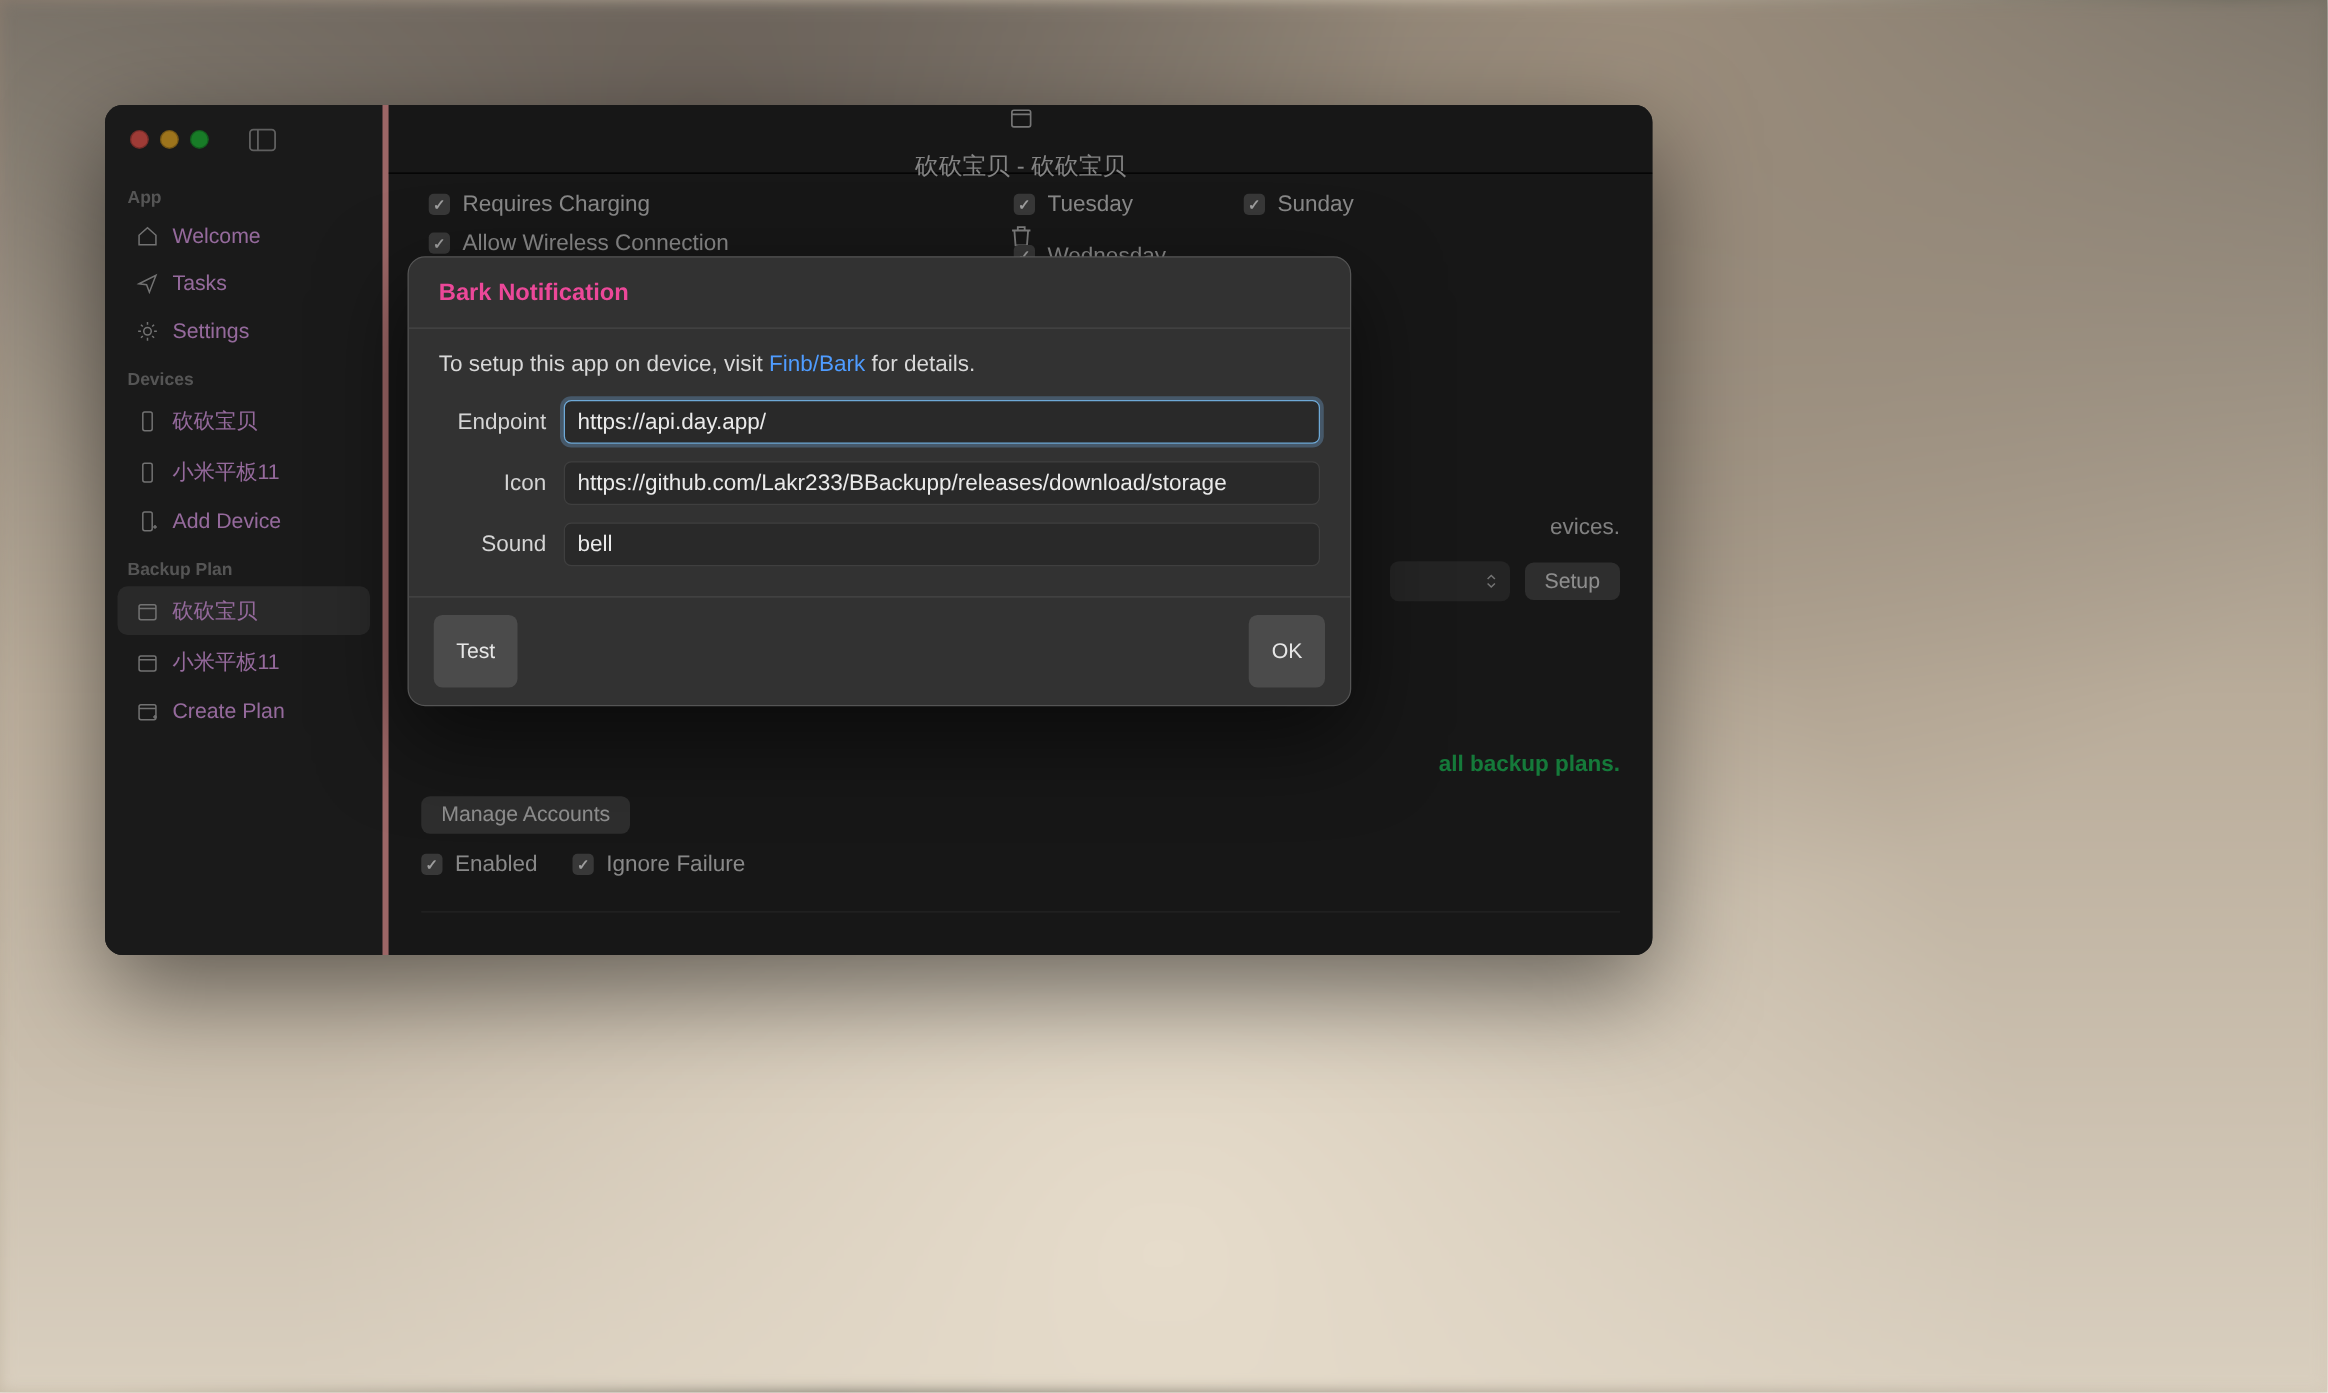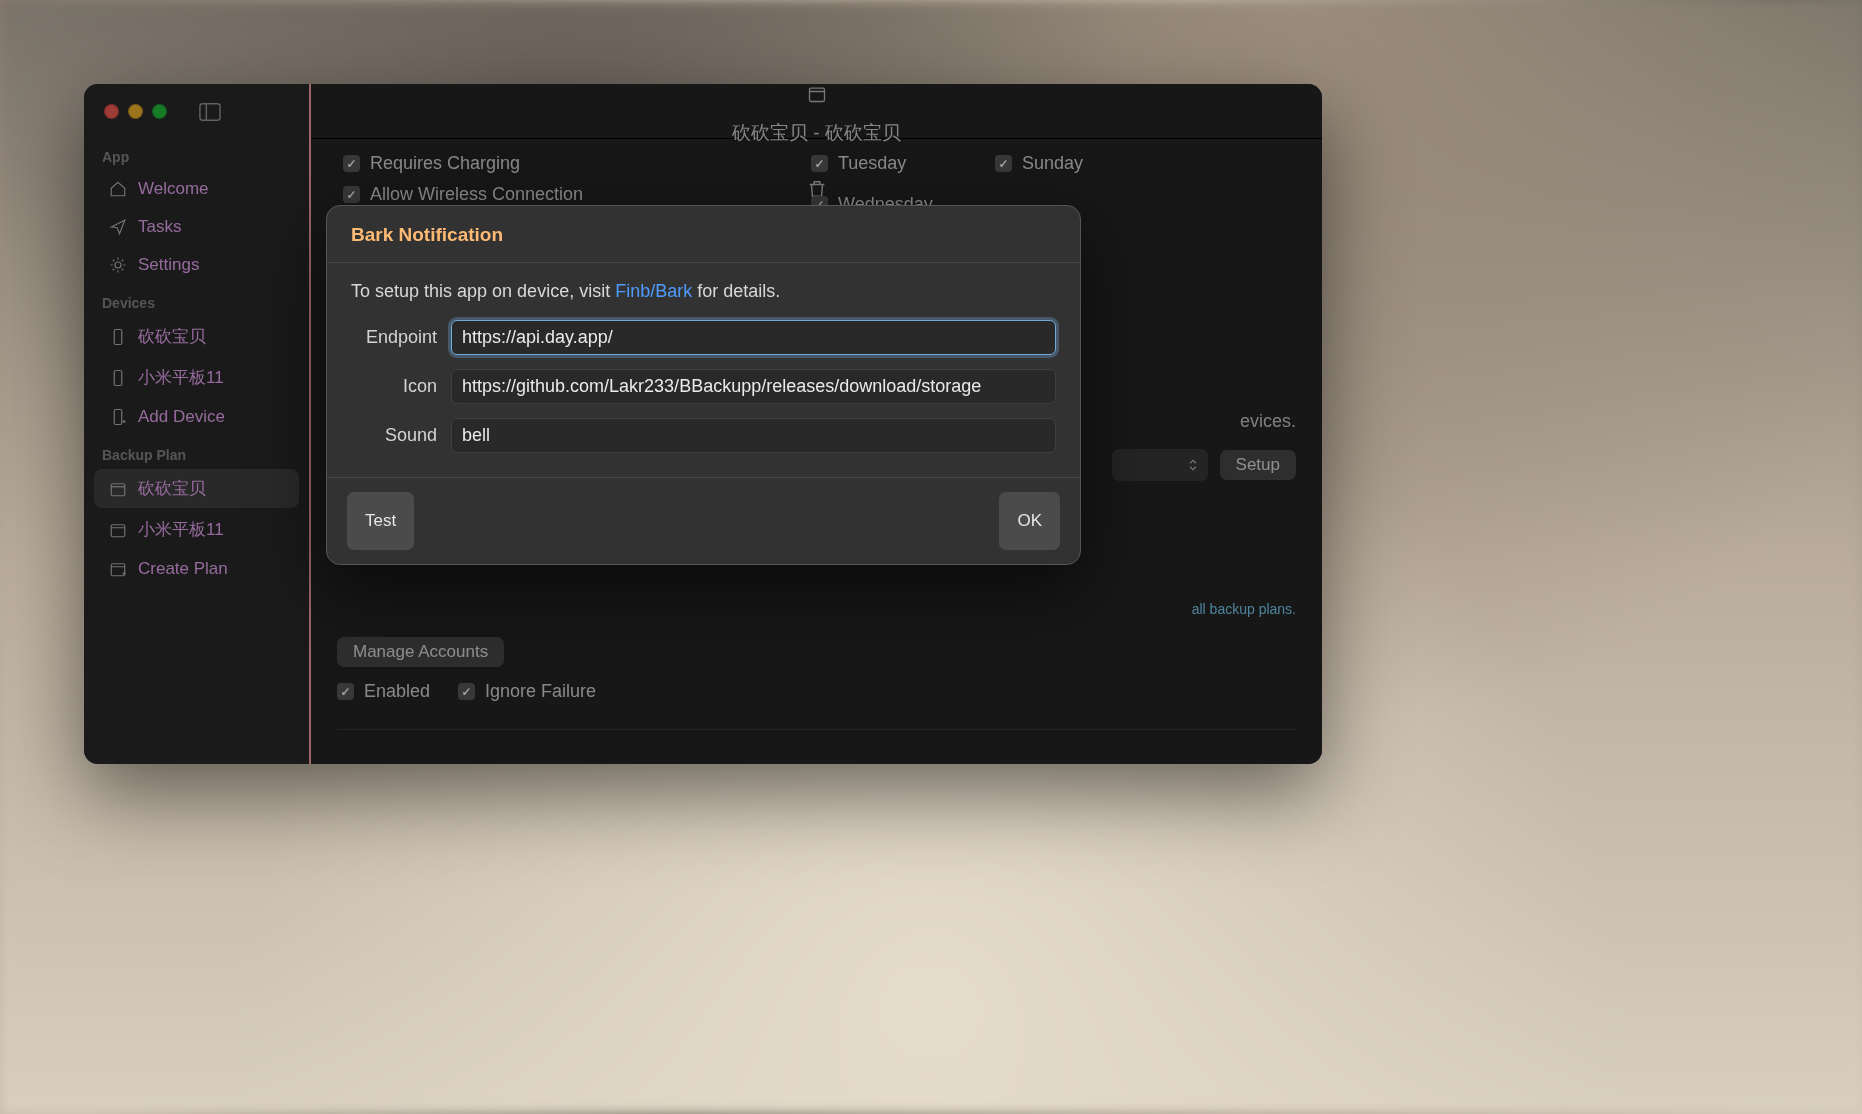--- a/index.html
+++ b/index.html
@@ -34,21 +34,21 @@
     background: #262626;
     box-shadow: 0 30px 80px rgba(0,0,0,0.5), 0 0 0 1px rgba(255,255,255,0.06) inset;
     display: flex;
     overflow: hidden;
   }
 
   
   .sidebar {
     width: 227px;
     background: #2a2a2a;
-    border-right: 2px solid #fca5a5;
+    border-right: 5px solid #fca5a5;
     padding: 0;
   }
   .titlebar {
     height: 55px;
     display: flex;
     align-items: center;
     padding-left: 20px;
     gap: 10px;
   }
   .traffic { display:flex; gap:9px; }
@@ -142,21 +142,21 @@
   }
   .select-box svg { width:14px; height:14px; stroke:#bcbcbc; fill:none; stroke-width:2; }
   .btn {
     background:#4b4b4b;
     color:#e6e6e6;
     border:none;
     border-radius:7px;
     padding: 5px 16px;
     font-size:17px;
   }
-  .bottom-hint { position:absolute; right:26px; top:462px; color:#7dd3fc; font-size:14px;}
+  .bottom-hint { position:absolute; right:26px; top:462px; color:#22c55e; font-size:18px;font-weight:bold;}
   .manage-row { position:absolute; left:26px; top:498px; }
   .enable-row { position:absolute; left:26px; top:542px; display:flex; gap:28px;}
   .divider {
     position:absolute; left:26px; right:26px; top:590px;
     height:1px; background:#3b3b3b;
   }
 
   
   .dim-overlay {
     position:absolute; inset:0;
@@ -173,21 +173,21 @@
     background:#323232;
     border:1px solid #555;
     border-radius:14px;
     box-shadow: 0 25px 70px rgba(0,0,0,0.55);
     overflow:hidden;
   }
   .modal-header {
     padding: 18px 24px 16px;
     font-size: 19px;
     font-weight:700;
-    color:#fdba74;
+    color:#ec4899;
     border-bottom:1px solid #474747;
   }
   .modal-body {
     padding: 18px 24px 20px;
     border-bottom:1px solid #474747;
   }
   .modal-desc {
     font-size:18px; color:#d8d8d8; margin-bottom:18px;
   }
   .modal-desc a { color:#4f9cff; text-decoration:none;margin-top:44px; }

